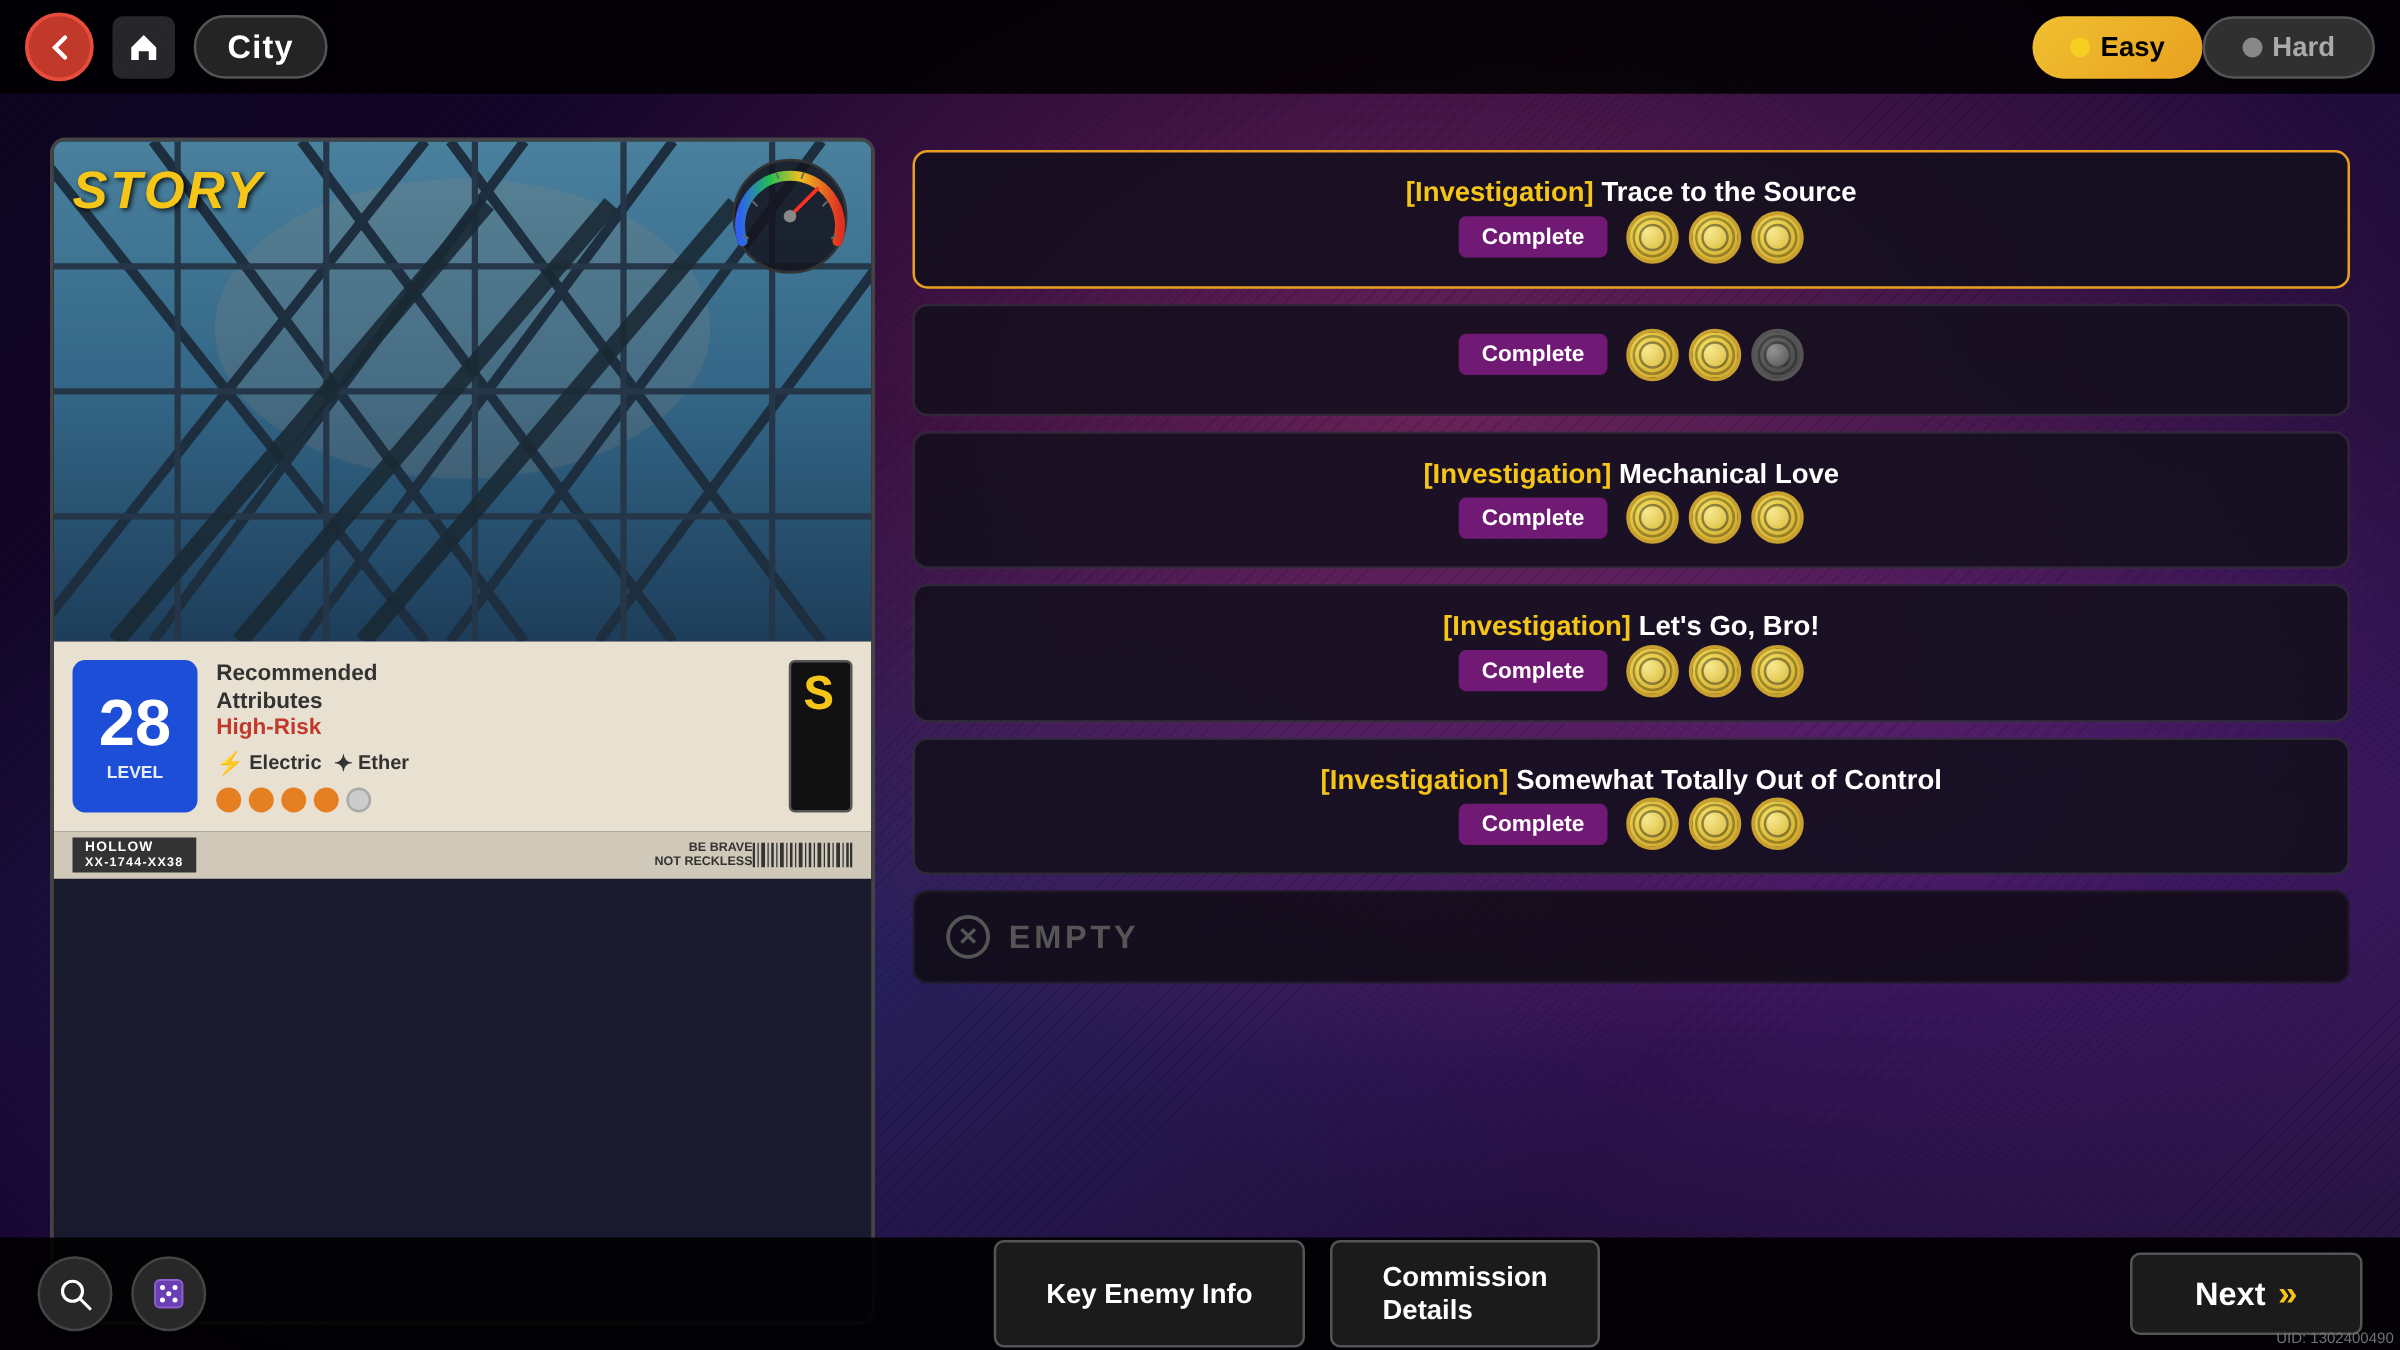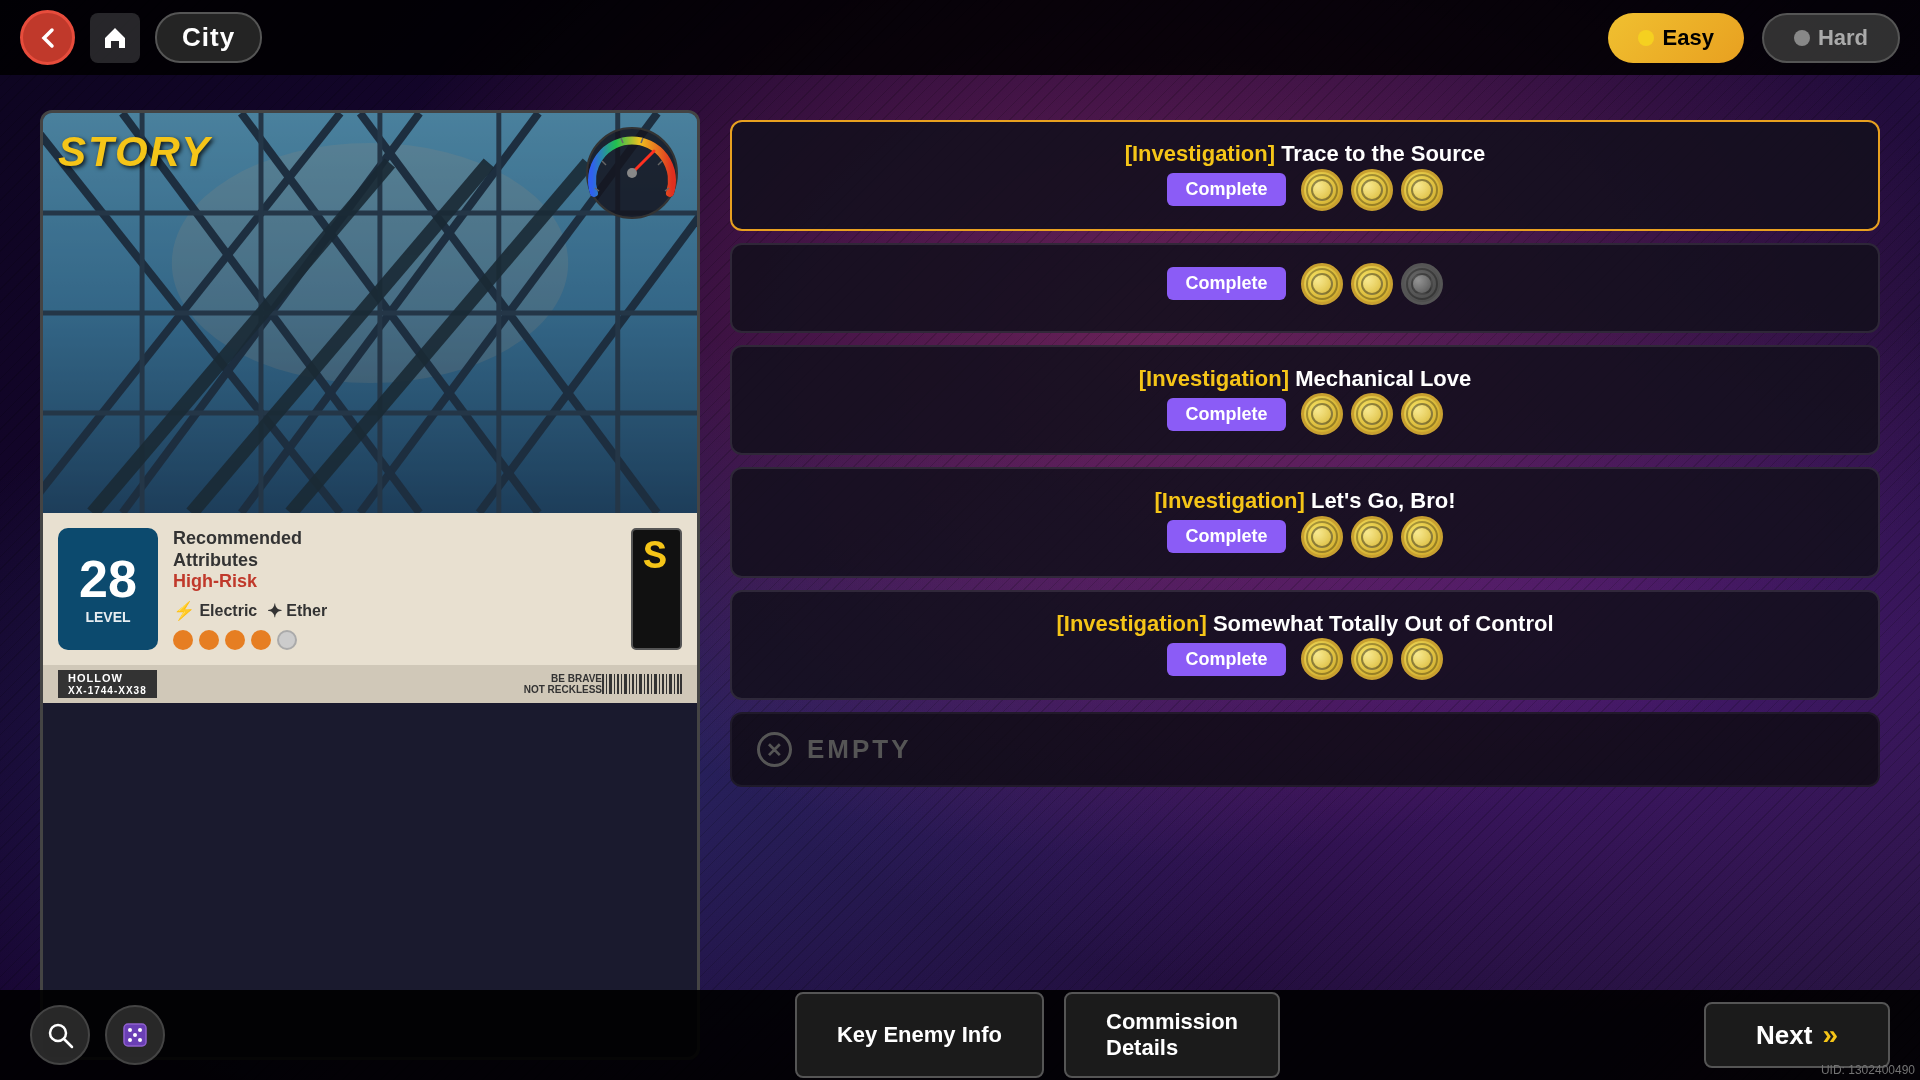--- a/index.html
+++ b/index.html
@@ -79,21 +79,21 @@
       color: white;
       font-size: 26px;
       font-weight: 900;
       letter-spacing: 1px;
     }
 
     .difficulty-group {
       position: absolute;
       right: 20px;
       display: flex;
-      gap: 18px;
+      gap: 0;
     }
 
     .diff-btn {
       padding: 10px 30px;
       border-radius: 25px;
       font-size: 22px;
       font-weight: 900;
       cursor: pointer;
       display: flex; align-items: center; gap: 8px;
     }
@@ -171,21 +171,21 @@
     
     .card-info {
       background: #e8e0d0;
       padding: 15px;
       display: flex;
       align-items: stretch;
       gap: 0;
     }
 
     .level-box {
-      background: #0c4a6e;
+      background: #1d4ed8;
       color: white;
       border-radius: 10px;
       padding: 10px 15px;
       display: flex;
       flex-direction: column;
       align-items: center;
       justify-content: center;
       min-width: 100px;
     }
 
@@ -327,21 +327,21 @@
       color: #f5c518;
     }
 
     .mission-right {
       display: flex;
       align-items: center;
       gap: 15px;
     }
 
     .complete-badge {
-      background: #8b5cf6;
+      background: #701a75;
       color: white;
       padding: 6px 18px;
       border-radius: 6px;
       font-size: 18px;
       font-weight: 900;
       white-space: nowrap;
     }
 
     .star-coins {
       display: flex;

